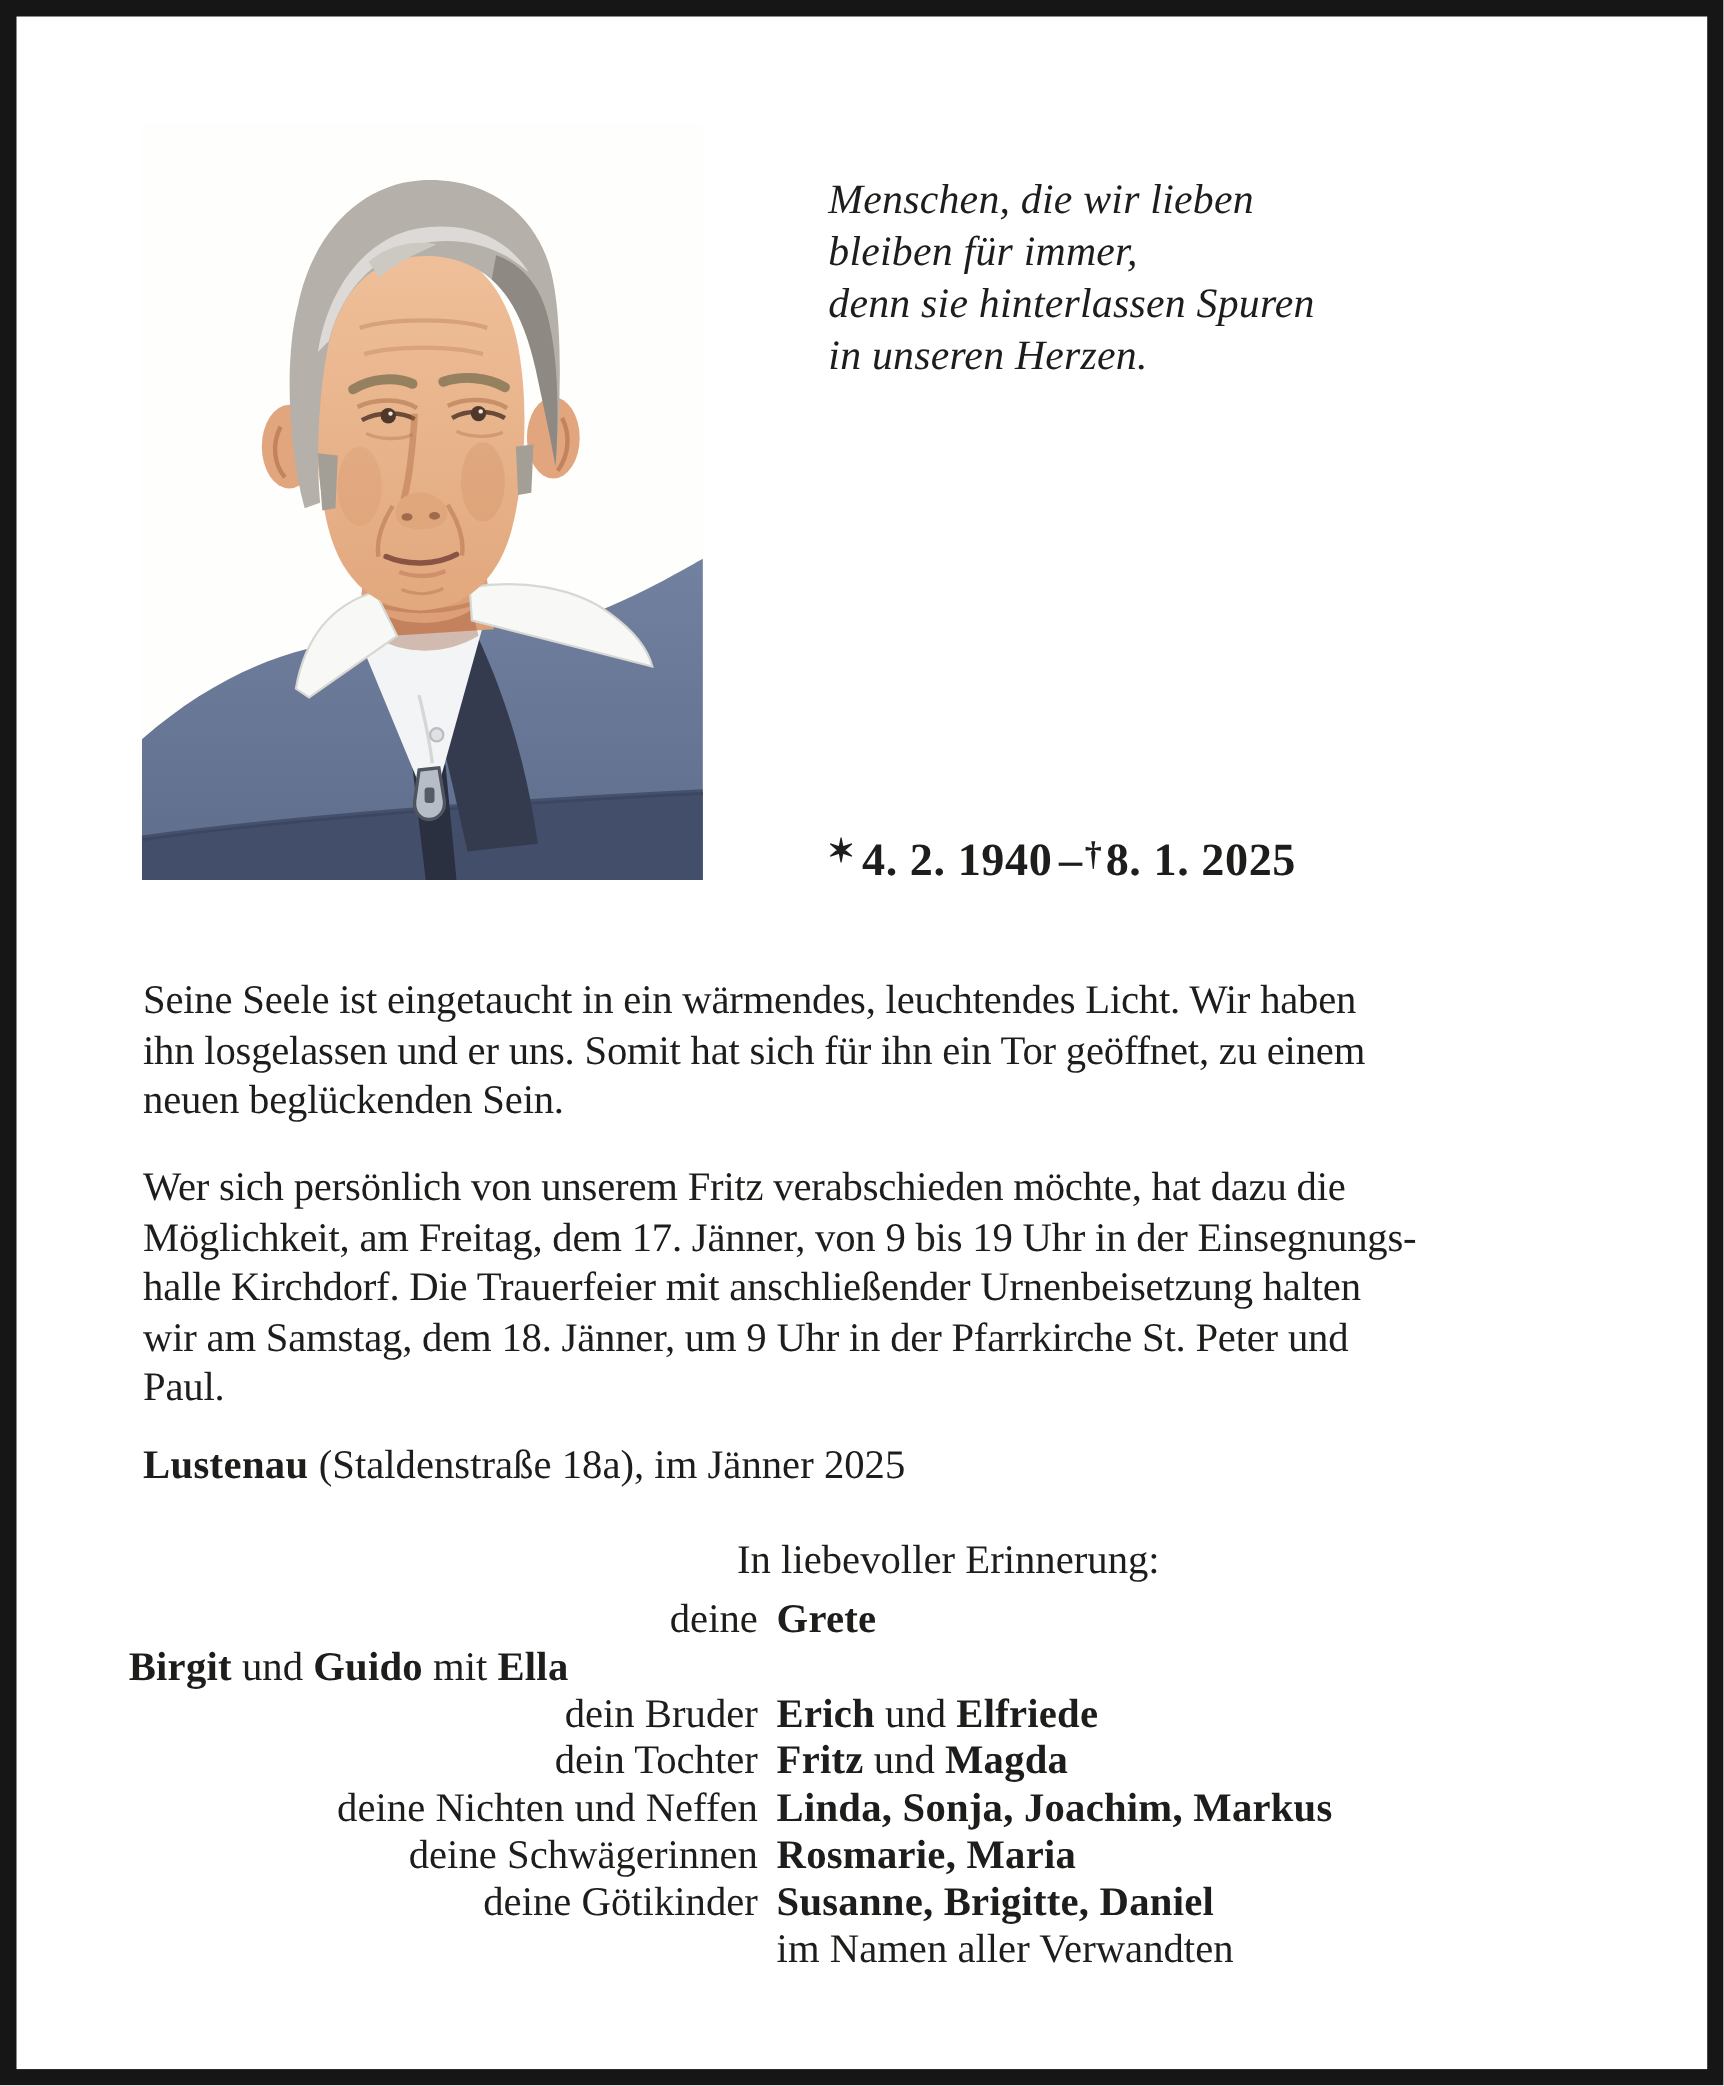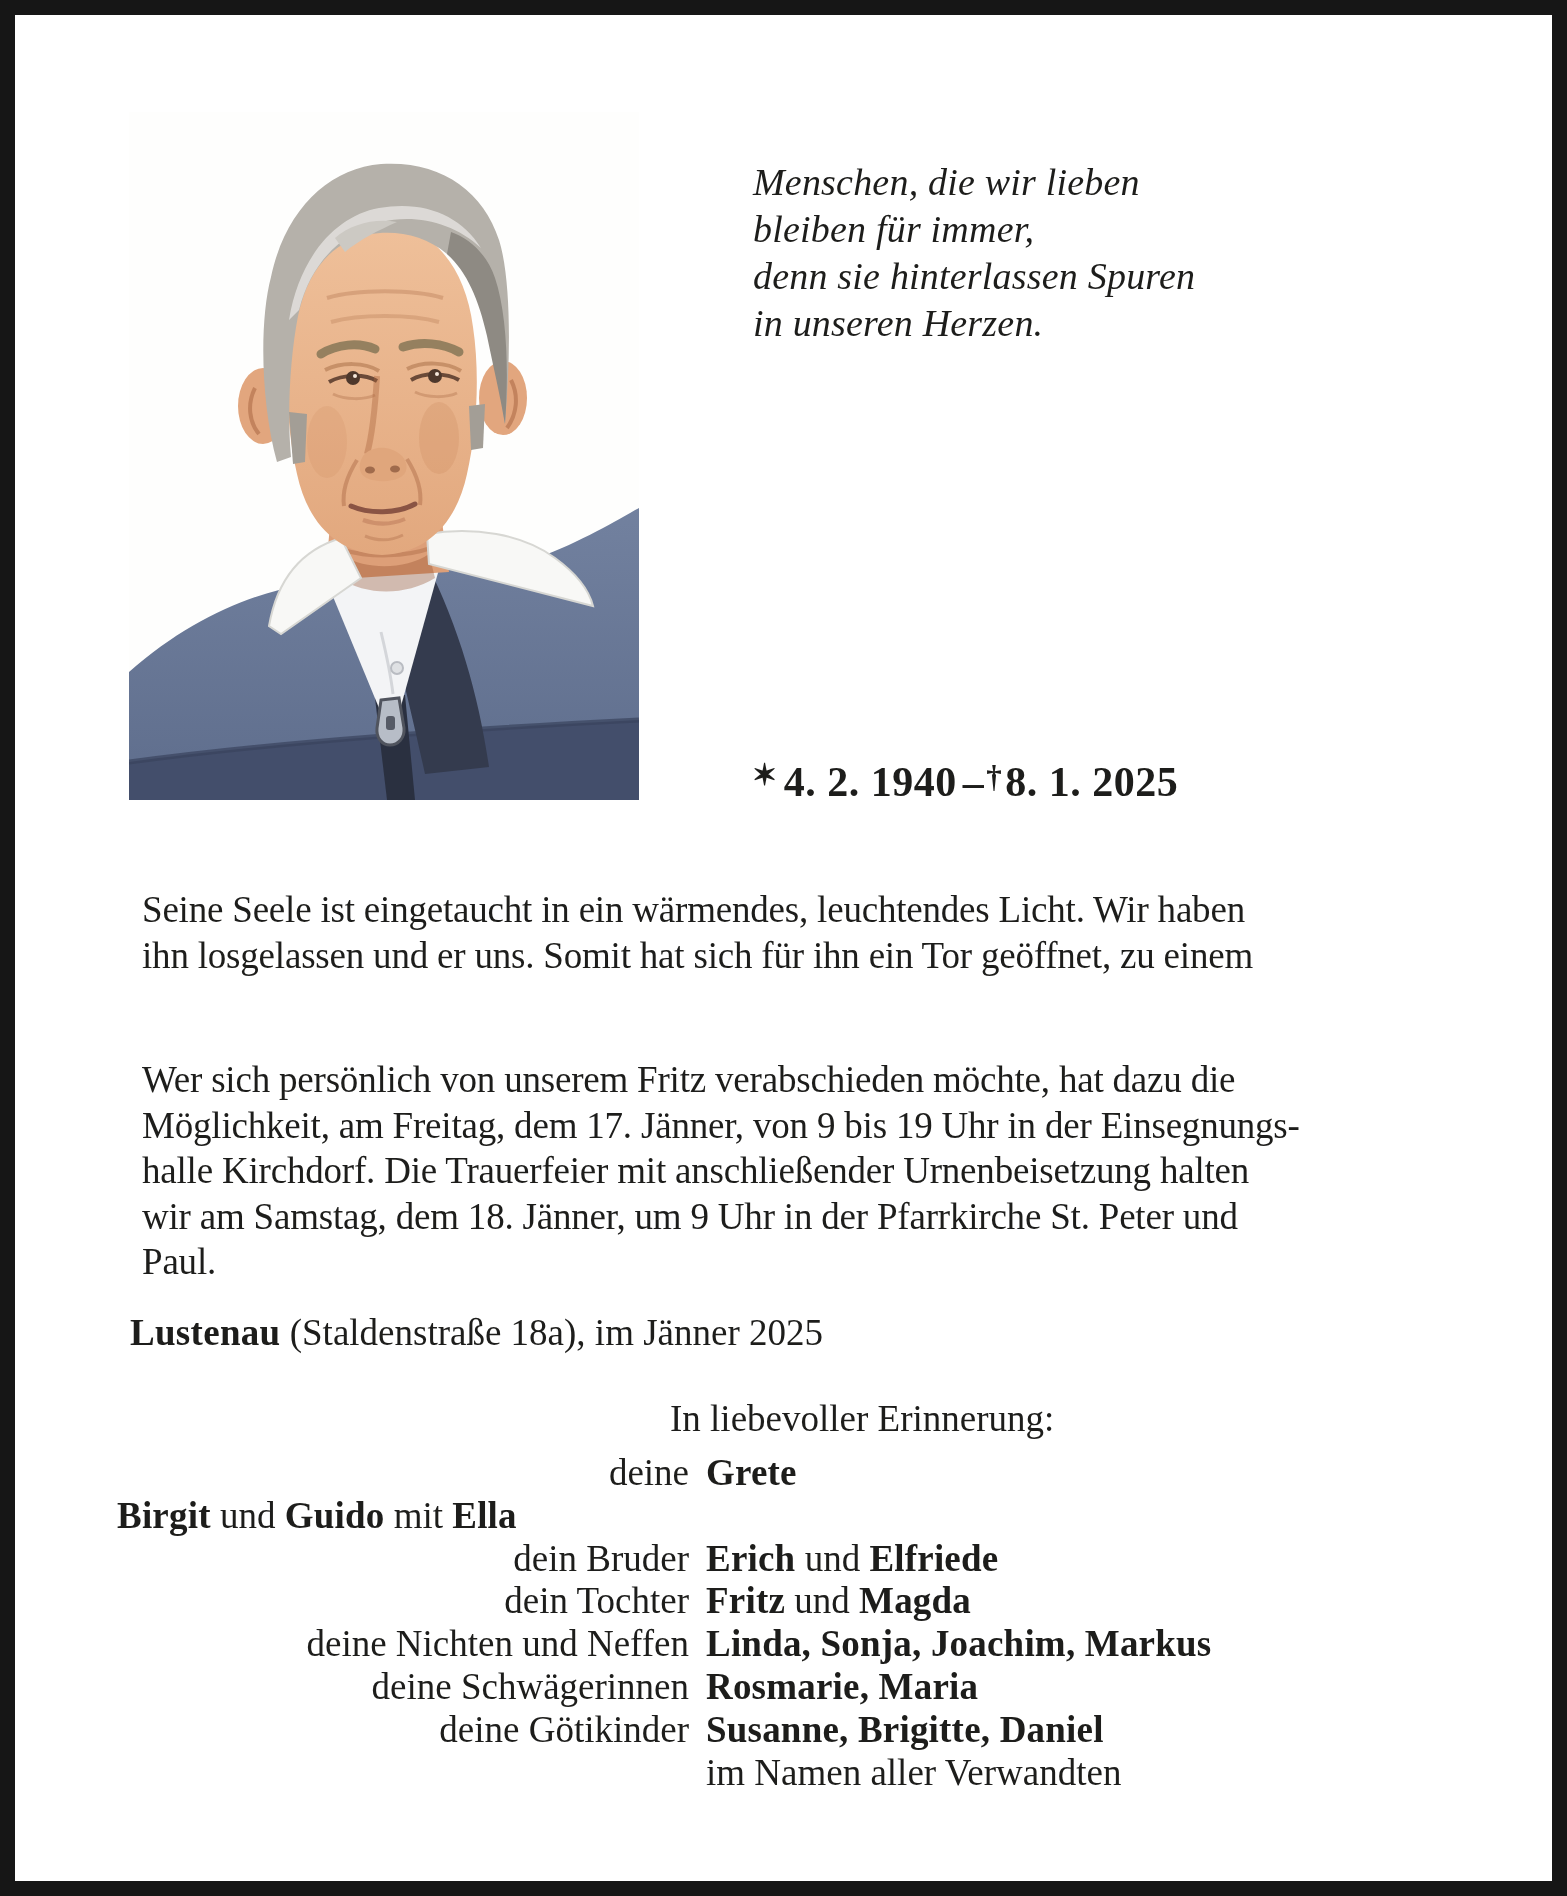--- a/index.html
+++ b/index.html
@@ -56,21 +56,20 @@
   }
   .dates .star{font-size:30px;vertical-align:11px;margin-right:6px;}
   .dates .dash{margin:0 2px 0 6px;}
   .dates .cross{font-size:31px;vertical-align:9px;margin-right:3px;}
   .par{
     position:absolute;
     left:130px;
     font-size:37px;
     line-height:45.5px;
     letter-spacing:-.2px;
-    margin-left:12px;
   }
   .par div{white-space:nowrap;}
   .p1{top:887px;}
   .p2{top:1057px;}
   .place{
     position:absolute;
     left:130px; top:1310px;
     font-size:37px;
     line-height:45px;
     white-space:nowrap;
@@ -192,20 +191,21 @@
     <div>denn sie hinterlassen Spuren</div>
     <div>in unseren Herzen.</div>
   </div>
 
 
   <div class="dates"><span class="star">✶</span><span>4. 2. 1940</span><span class="dash">–</span><span class="cross">†</span><span>8. 1. 2025</span></div>
 
   <div class="par p1">
     <div>Seine Seele ist eingetaucht in ein wärmendes, leuchtendes Licht. Wir haben</div>
     <div>ihn losgelassen und er uns. Somit hat sich für ihn ein Tor geöffnet, zu einem</div>
+    <div>neuen beglückenden Sein.</div>
   </div>
 
   <div class="par p2">
     <div>Wer sich persönlich von unserem Fritz verabschieden möchte, hat dazu die</div>
     <div>Möglichkeit, am Freitag, dem 17. Jänner, von 9 bis 19 Uhr in der Einsegnungs-</div>
     <div>halle Kirchdorf. Die Trauerfeier mit anschließender Urnenbeisetzung halten</div>
     <div>wir am Samstag, dem 18. Jänner, um 9 Uhr in der Pfarrkirche St. Peter und</div>
     <div>Paul.</div>
   </div>
 

